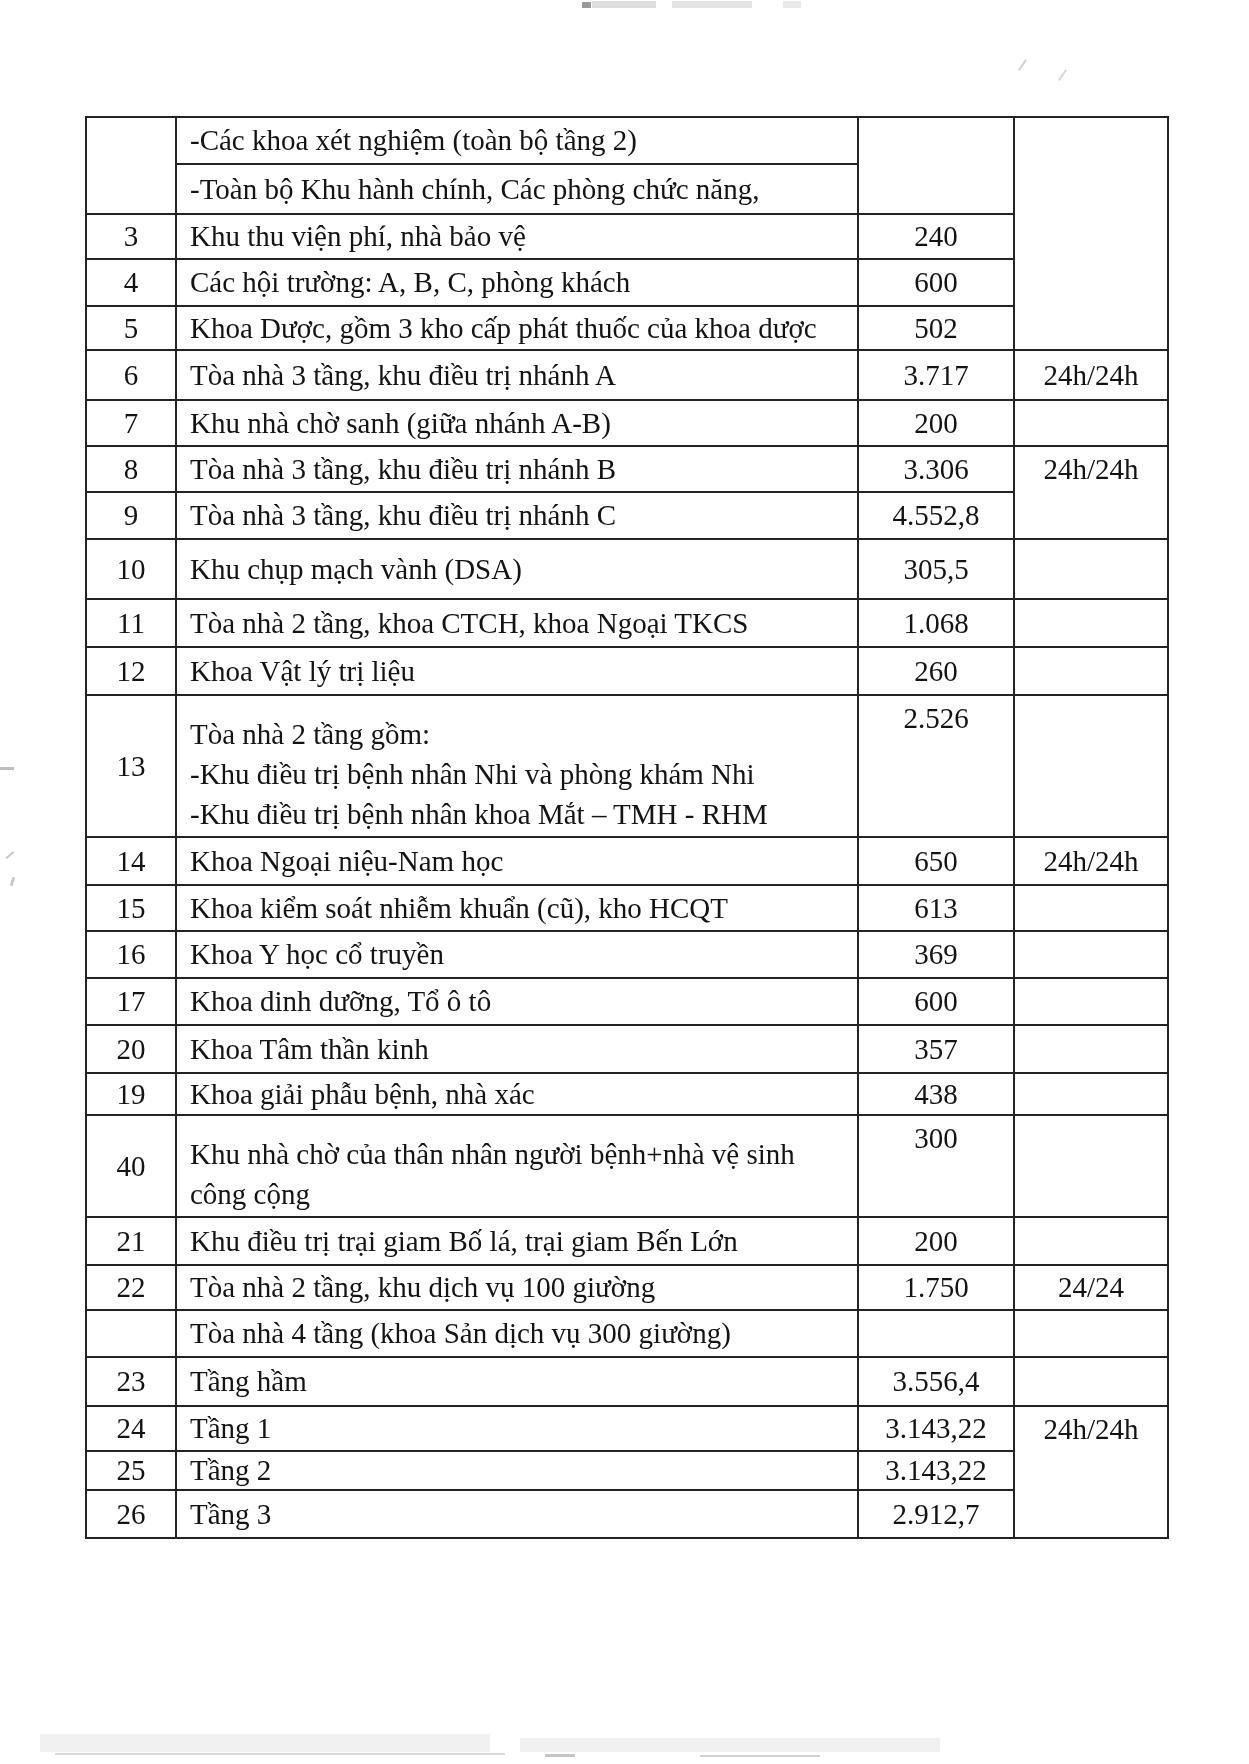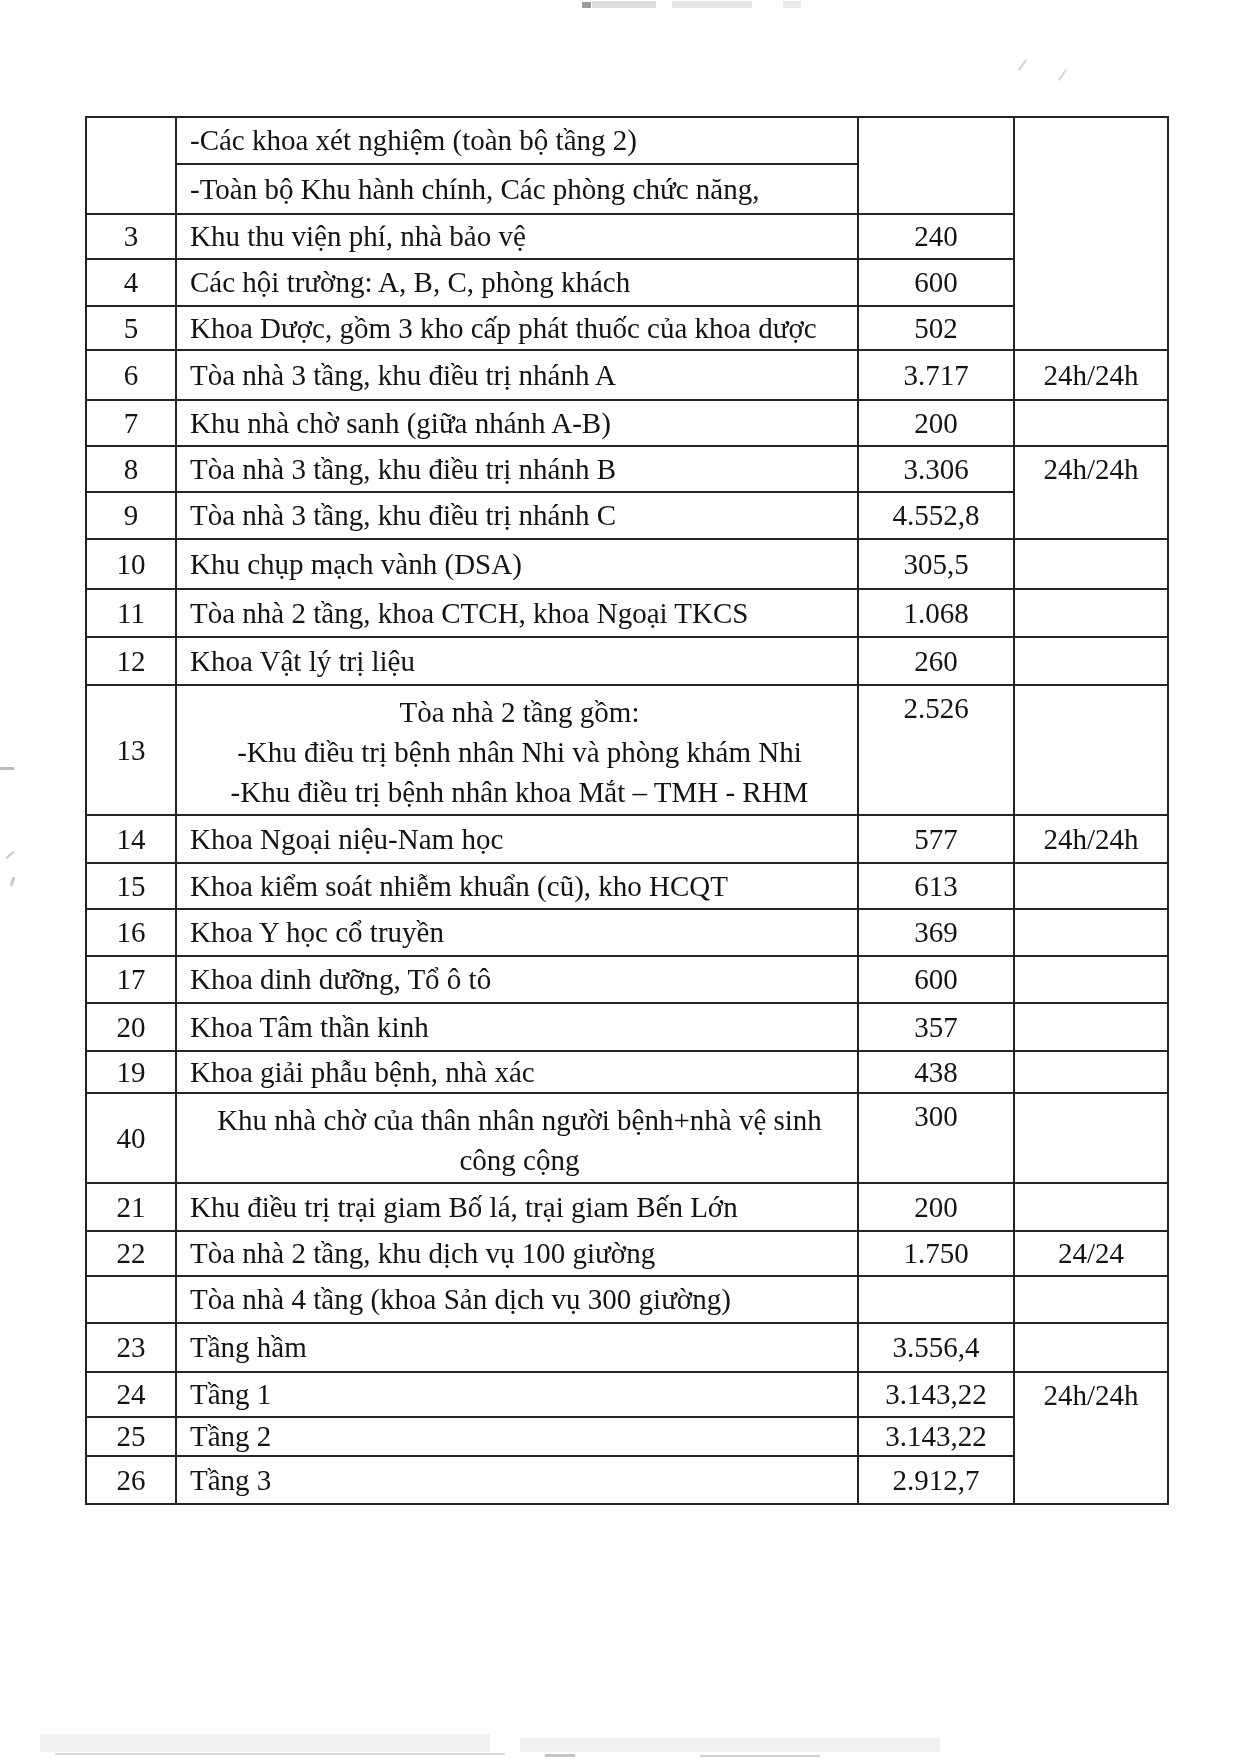--- a/index.html
+++ b/index.html
@@ -18,21 +18,21 @@
   .doc-table td{
     border:2px solid #242424;
     font-size:29px;
     padding:0;
     vertical-align:middle;
     overflow:hidden;
   }
   td.no{text-align:center;}
   td.desc{text-align:left;padding:2px 8px 2px 13px;border-radius:22px;}
   td.desc .ln{white-space:nowrap;}
-  td.desc.multi{vertical-align:top;padding-top:6px;text-align:center;}
+  td.desc.multi{vertical-align:top;padding-top:18px;}
   td.desc.multi .ln{line-height:40px;}
   td.val{text-align:center;margin-left:28px;}
   td.sched{text-align:center;}
   td.vtop{vertical-align:top;line-height:42px;padding-top:1px;}
   
   .artifact{position:absolute;pointer-events:none;}
 </style>
 </head>
 <body>
 
@@ -123,21 +123,21 @@
       <td class="val">3.306</td>
       <td class="sched vtop" rowspan="2"><span>24h/24h</span></td>
     </tr>
     <tr style="height:47px">
       <td class="no">9</td>
       <td class="desc">
             <div class="ln">Tòa nhà 3 tầng, khu điều trị nhánh C</div>
           </td>
       <td class="val">4.552,8</td>
     </tr>
-    <tr style="height:50px">
+    <tr style="height:60px">
       <td class="no">10</td>
       <td class="desc">
             <div class="ln">Khu chụp mạch vành (DSA)</div>
           </td>
       <td class="val">305,5</td>
       <td class="sched"></td>
     </tr>
     <tr style="height:48px">
       <td class="no">11</td>
       <td class="desc">
@@ -162,21 +162,21 @@
         <div class="ln">-Khu điều trị bệnh nhân khoa Mắt – TMH - RHM</div>
       </td>
       <td class="val vtop">2.526</td>
       <td class="sched"></td>
     </tr>
     <tr style="height:48px">
       <td class="no">14</td>
       <td class="desc">
             <div class="ln">Khoa Ngoại niệu-Nam học</div>
           </td>
-      <td class="val">577</td>
+      <td class="val">650</td>
       <td class="sched"><span>24h/24h</span></td>
     </tr>
     <tr style="height:46px">
       <td class="no">15</td>
       <td class="desc">
             <div class="ln">Khoa kiểm soát nhiễm khuẩn (cũ), kho HCQT</div>
           </td>
       <td class="val">613</td>
       <td class="sched"></td>
     </tr>

